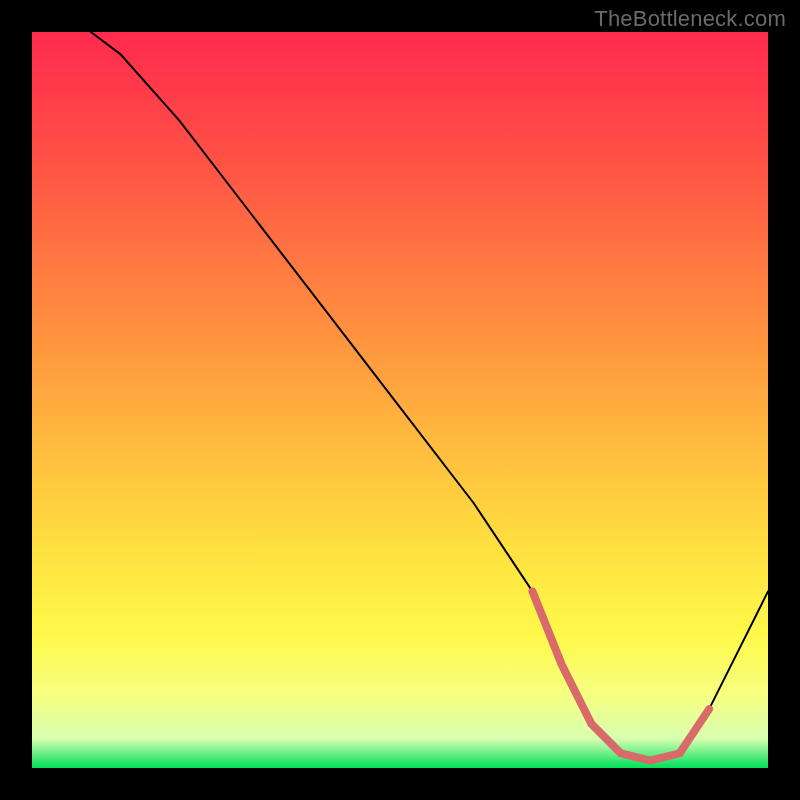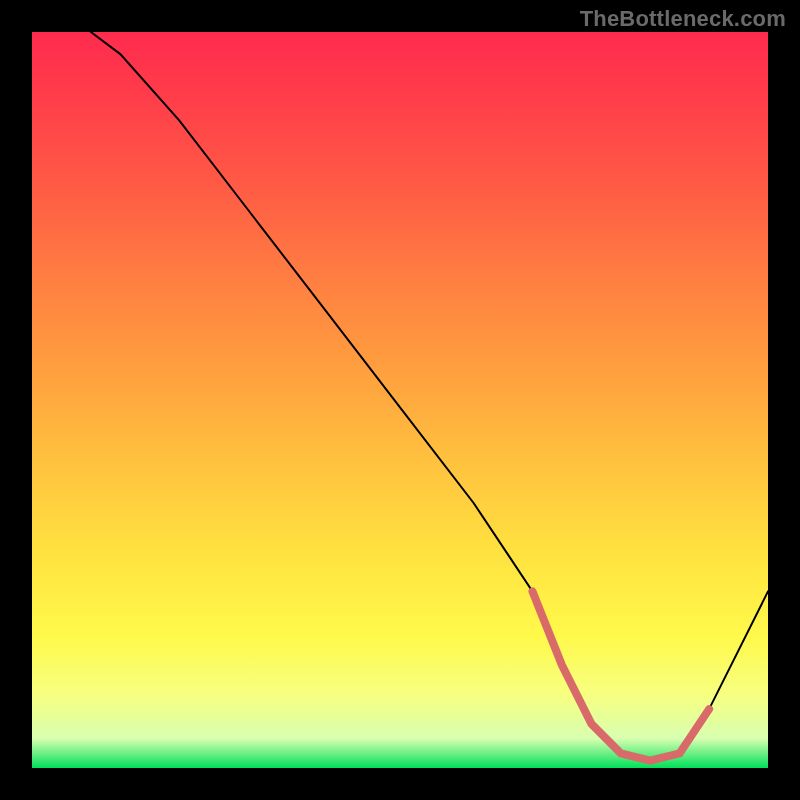--- a/index.html
+++ b/index.html
@@ -37,21 +37,21 @@
       #d8ffb0 96%,
       #00e05a 100%
     );
   }
   .watermark {
     position: absolute;
     top: 6px;
     right: 14px;
     font-family: Arial, Helvetica, sans-serif;
     font-size: 22px;
-    font-weight: 700;
+    font-weight: 400;
     color: #6a6a6a;
     letter-spacing: 0.2px;
     user-select: none;
   }
   svg.curve {
     position: absolute;
     left: 0;
     top: 0;
     width: 736px;
     height: 736px;

